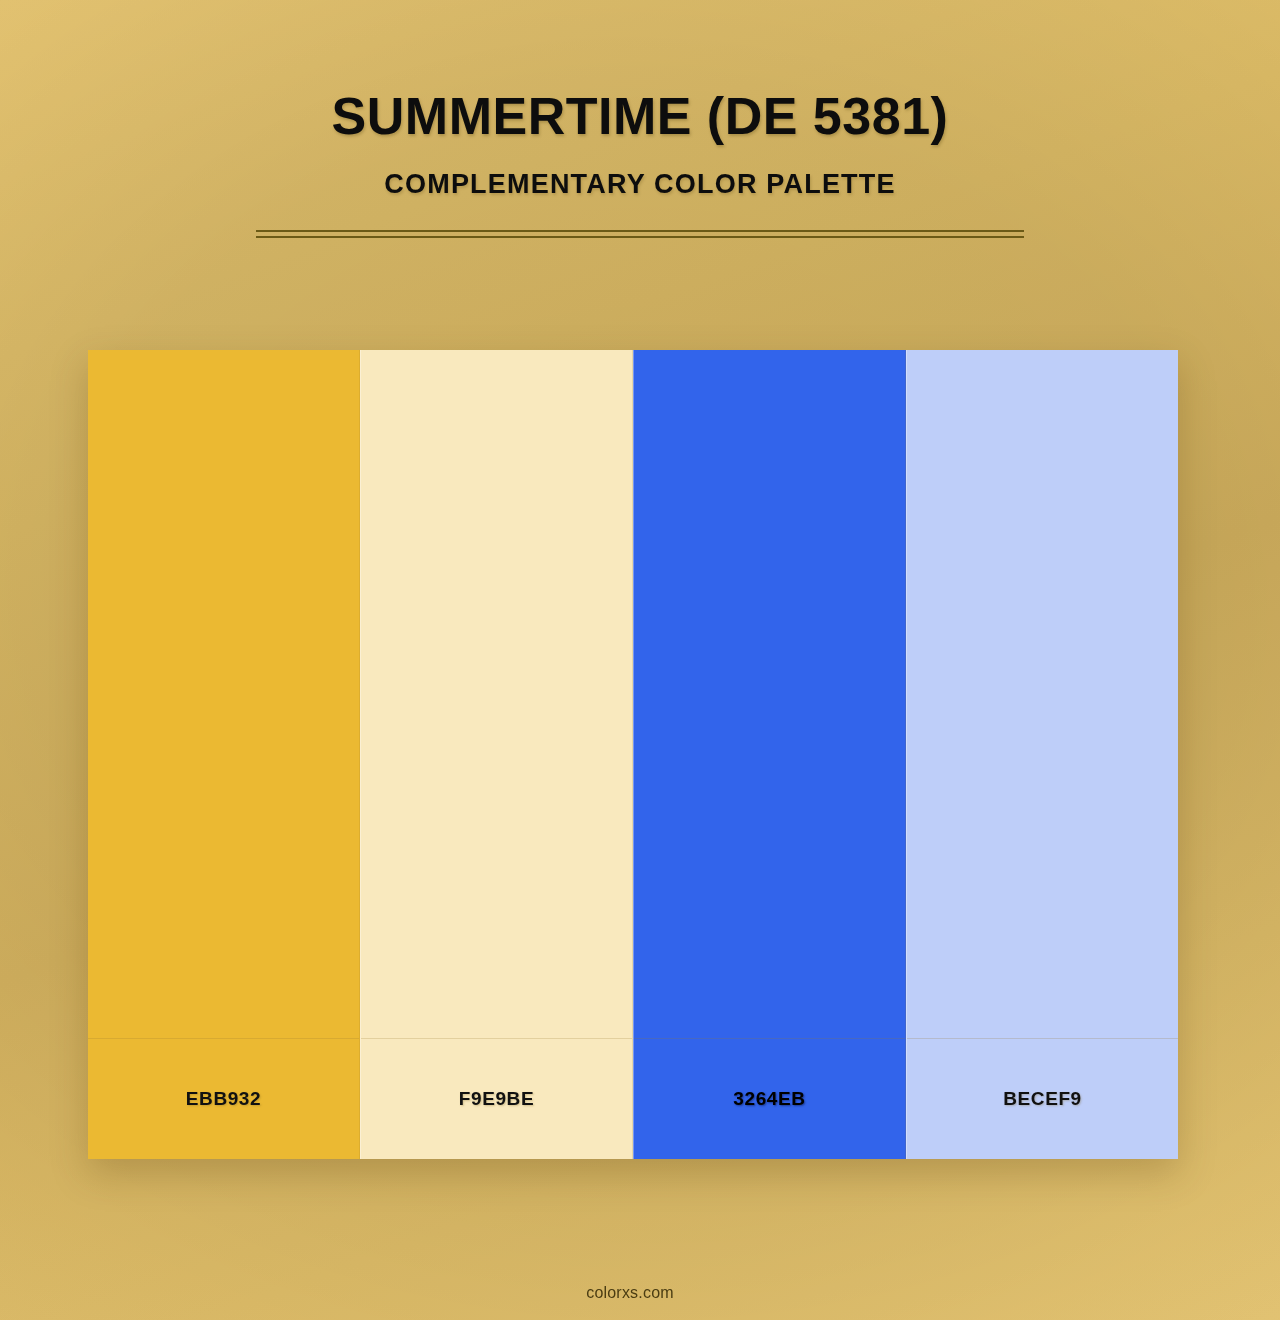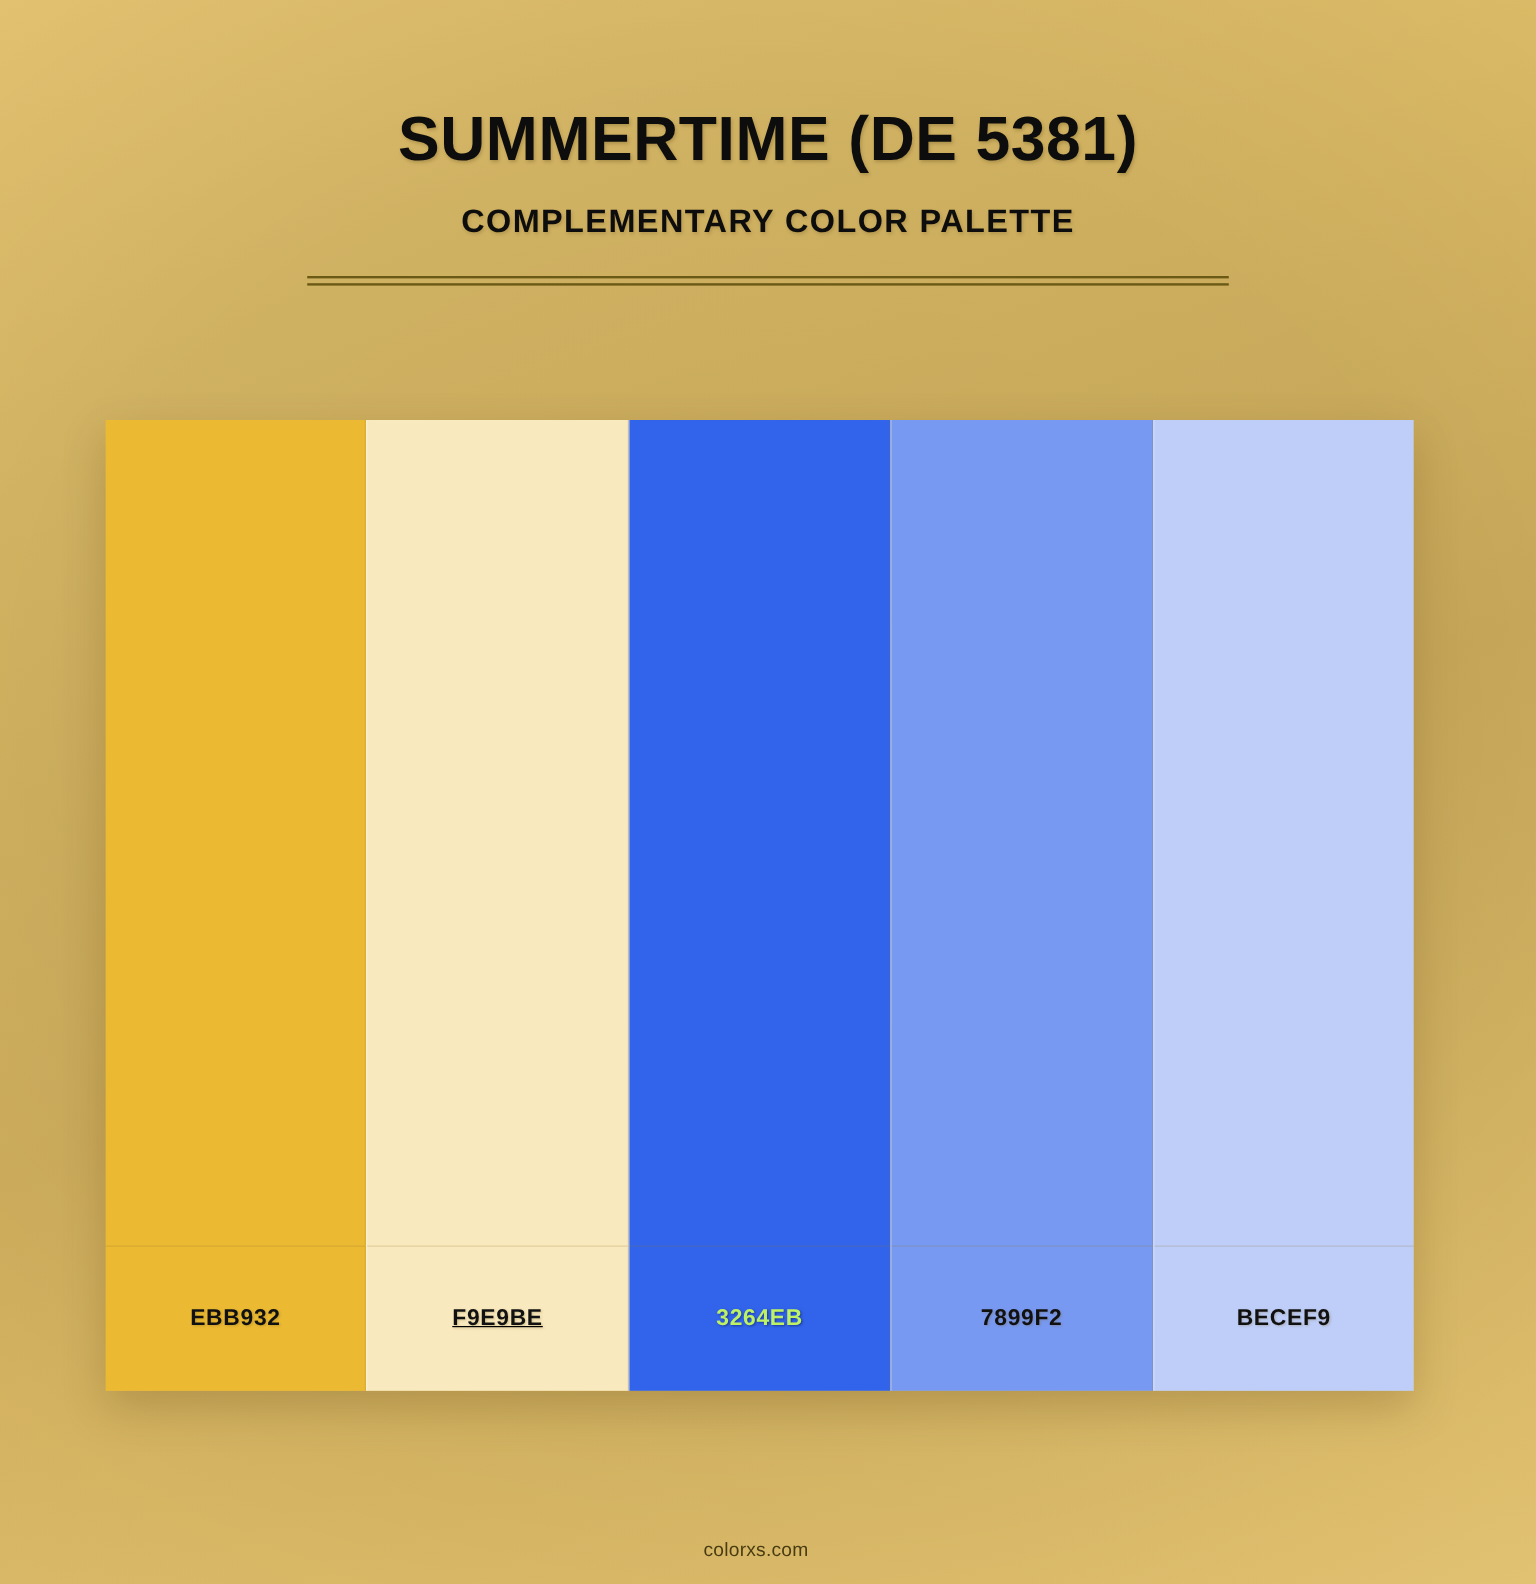--- a/index.html
+++ b/index.html
@@ -111,21 +111,21 @@
   .swatch .hexlabel {
     font-size: 19px;
     font-weight: 700;
     letter-spacing: 0.6px;
     color: #111111;
     text-shadow: 1px 1px 2px rgba(120,95,30,0.30);
     font-family: "Liberation Sans", sans-serif;
     white-space: nowrap;
   }
   .swatch.dark .hexlabel {
-    color: #bef264;
+    color: #000000;
     text-shadow: 1px 1px 2px rgba(10,25,80,0.55);
   }
 
   
   .footer {
     position: absolute;
     left: 0;
     top: 1284px;
     width: 1260px;
     text-align: center;
@@ -153,36 +153,30 @@
     <div class="line bottom"></div>
   </div>
 
   <div class="palette" id="palette">
       <div class="swatch" style="background: rgb(235, 185, 50);">
         <div class="block"></div>
         <div class="labelzone">
           <span class="hexlabel">EBB932</span>
         </div>
       </div>
-      <div class="swatch" style="background: rgb(249, 233, 190); text-decoration: underline;">
+      <div class="swatch" style="background: rgb(249, 233, 190);">
         <div class="block"></div>
         <div class="labelzone">
           <span class="hexlabel">F9E9BE</span>
         </div>
       </div>
       <div class="swatch dark" style="background: rgb(50, 100, 235);">
         <div class="block"></div>
         <div class="labelzone">
           <span class="hexlabel">3264EB</span>
-        </div>
-      </div>
-      <div class="swatch" style="background: rgb(120, 153, 242);">
-        <div class="block"></div>
-        <div class="labelzone">
-          <span class="hexlabel">7899F2</span>
         </div>
       </div>
       <div class="swatch" style="background: rgb(190, 206, 249);">
         <div class="block"></div>
         <div class="labelzone">
           <span class="hexlabel">BECEF9</span>
         </div>
       </div>
     </div>
 

